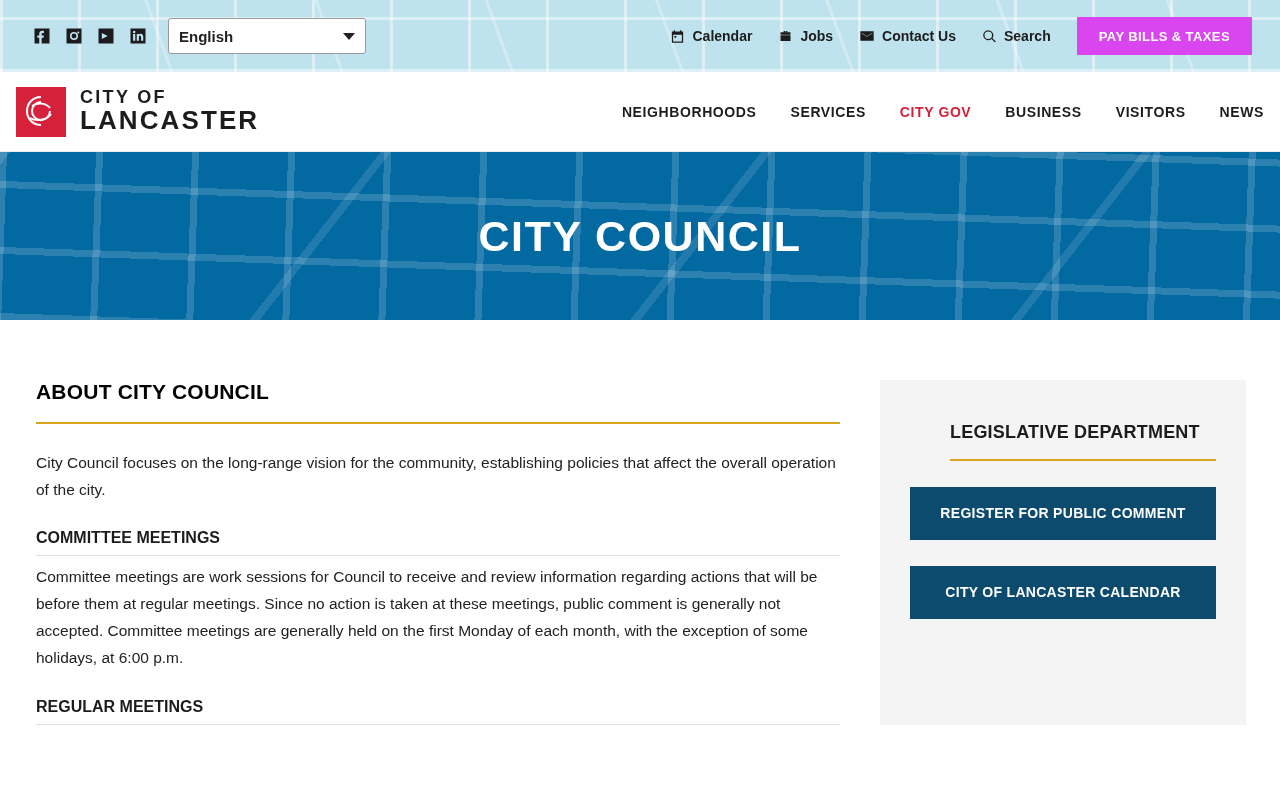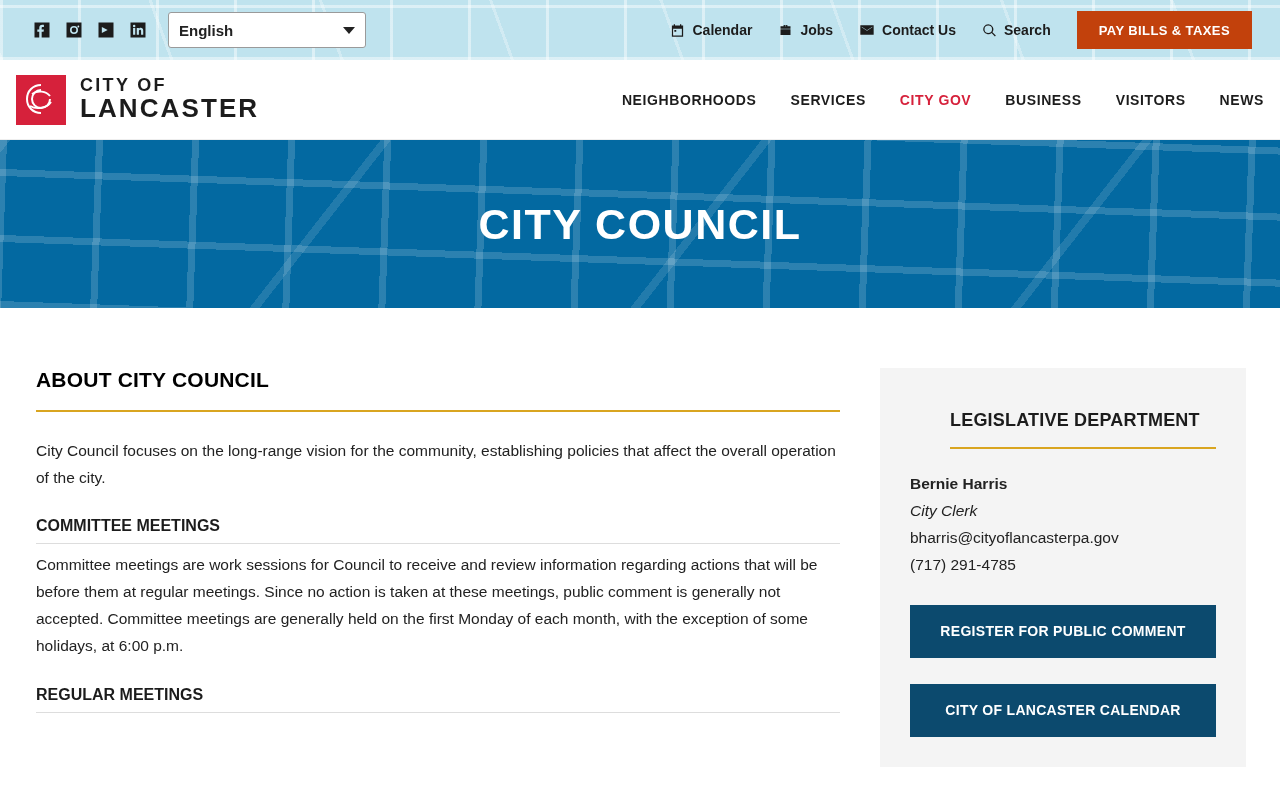--- a/index.html
+++ b/index.html
@@ -6,21 +6,21 @@
   html, body {
     width: 1280px; height: 800px;
     font-family: "Liberation Sans", sans-serif;
     background: #ffffff;
     overflow: hidden;
   }
 
   
   .topbar {
     position: relative;
-    height: 60px;
+    height: 72px;
     background: #bfe3ee;
     display: flex;
     align-items: center;
     padding: 0 0 0 32px;
     overflow: hidden;
   }
   .topbar-mapbg {
     position: absolute; inset: 0;
     background:
       repeating-linear-gradient(90deg, rgba(255,255,255,.45) 0 3px, rgba(255,255,255,0) 3px 78px),
@@ -60,21 +60,21 @@
     margin-left: auto;
     display: flex; align-items: center; gap: 26px;
     font-size: 14px; font-weight: bold; color: #1c1c1c;
   }
   .util-link { display: flex; align-items: center; gap: 7px; cursor: pointer; white-space: nowrap; }
   .util-link svg { fill: #1c1c1c; display: block; }
 
   .paybills {
     position: relative; z-index: 2;
     margin-left: 26px; margin-right: 28px;
-    background: #c2410c;
+    background: #d946ef;
     color: #fff;
     font-size: 13px; font-weight: bold;
     letter-spacing: .4px;
     padding: 8px 22px;
     height: 38px;
     display: flex; align-items: center; justify-content: center;
     cursor: pointer;
     border: none;
     font-family: "Liberation Sans", sans-serif;
   }
@@ -290,23 +290,17 @@
     <p class="body-text">City Council focuses on the long-range vision for the community, establishing policies that affect the overall operation of the city.</p>
 
     <h3 class="sub-title">COMMITTEE MEETINGS</h3>
     <p class="sub-body">Committee meetings are work sessions for Council to receive and review information regarding actions that will be before them at regular meetings. Since no action is taken at these meetings, public comment is generally not accepted. Committee meetings are generally held on the first Monday of each month, with the exception of some holidays, at 6:00 p.m.</p>
 
     <h3 class="sub-title">REGULAR MEETINGS</h3>
   </div>
 
   <div class="col-side">
     <h2 class="side-title">LEGISLATIVE DEPARTMENT</h2>
-    <div class="contact">
-      <div class="name">Bernie Harris</div>
-      <div class="role">City Clerk</div>
-      <div>bharris@cityoflancasterpa.gov</div>
-      <div>(717) 291-4785</div>
-    </div>
     <button class="side-btn">REGISTER FOR PUBLIC COMMENT</button>
     <button class="side-btn">CITY OF LANCASTER CALENDAR</button>
   </div>
 
 </div>
 
 </body></html>

